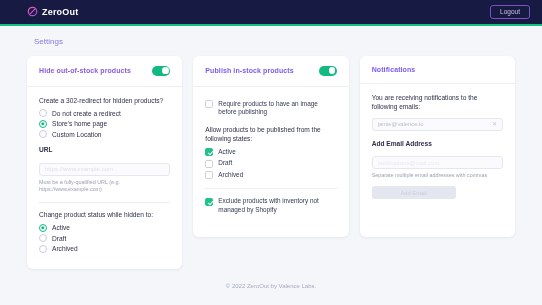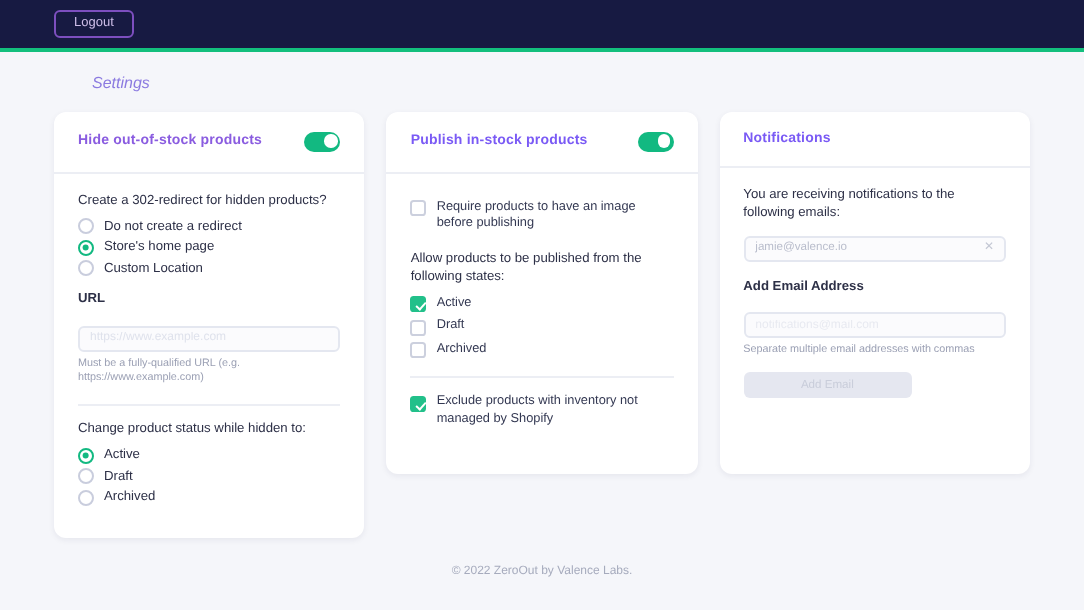--- a/index.html
+++ b/index.html
@@ -61,22 +61,21 @@
   }
 
   
   .page {
     padding: 0 27px;
   }
 
   .page-title {
     color: #8b7ae0;
     font-size: 8px;
-    margin: 13px 0 10px 19px;
-    font-style: italic;
+    margin: 13px 0 10px 7px;
   }
 
   .cards {
     display: flex;
     gap: 11px;
     align-items: flex-start;
   }
 
   .card {
     background: #ffffff;
@@ -272,20 +271,35 @@
     text-align: center;
     font-size: 6px;
     color: #a6abbd;
     margin-top: 14px;
   }
 </style>
 </head>
 <body>
 
 <div class="topnav">
+  <div class="brand">
+    <span class="brand-mark">
+      <svg width="11" height="11" viewBox="0 0 24 24" aria-hidden="true">
+        <defs>
+          <linearGradient id="lg" x1="0" y1="0" x2="1" y2="1">
+            <stop offset="0%" stop-color="#f05fb0"></stop>
+            <stop offset="100%" stop-color="#a14ddd"></stop>
+          </linearGradient>
+        </defs>
+        <circle cx="12" cy="12" r="9.2" fill="none" stroke="url(#lg)" stroke-width="2.6"></circle>
+        <path d="M7.5 16.5 L16.5 7.5" stroke="url(#lg)" stroke-width="2.6" stroke-linecap="round"></path>
+      </svg>
+    </span>
+    <span class="brand-name">ZeroOut</span>
+  </div>
   <button class="logout-btn">Logout</button>
 </div>
 
 <div class="page">
 
   <div class="page-title">Settings</div>
 
   <div class="cards">
 
     <div class="card">

